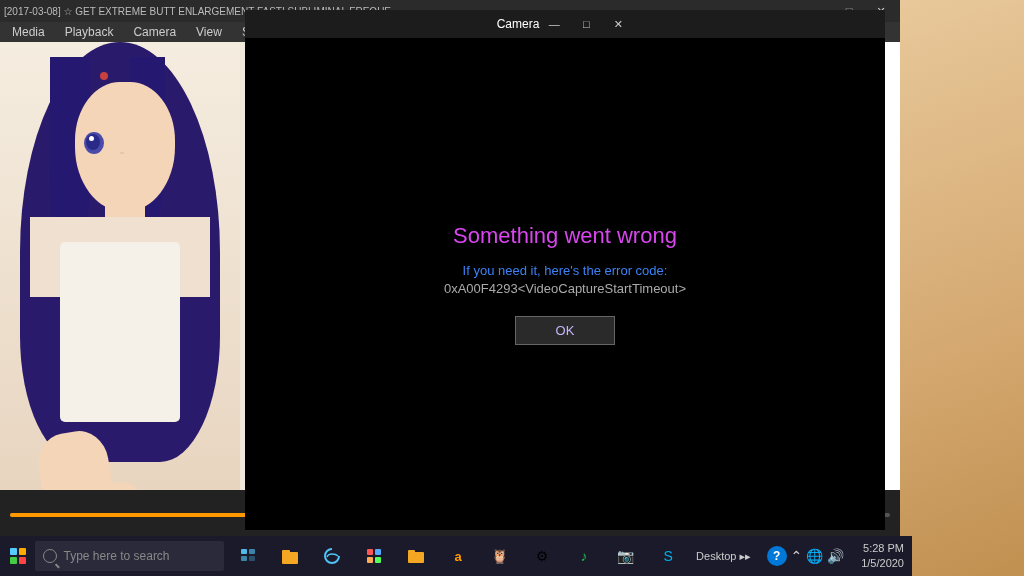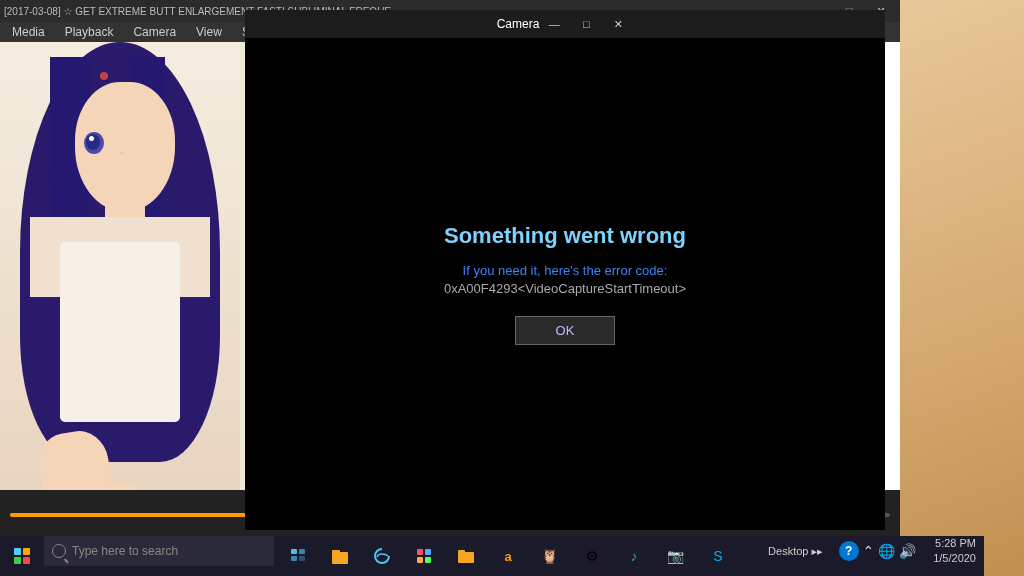--- a/index.html
+++ b/index.html
@@ -147,23 +147,23 @@
       flex: 1;
       display: flex;
       flex-direction: column;
       align-items: center;
       justify-content: center;
       background: #000;
       gap: 12px;
     }
 
     .error-title {
-      color: #7dd3fc;
+      color: #d946ef;
       font-size: 22px;
-      font-weight: 700;
+      font-weight: 400;
     }
 
     .error-subtitle {
       color: #3b82f6;
       font-size: 13px;
       text-align: center;
       line-height: 1.6;
     }
 
     .error-code {
@@ -181,25 +181,25 @@
       font-size: 13px;
       cursor: pointer;
       font-family: 'Segoe UI', sans-serif;
     }
 
     
     .taskbar {
       position: absolute;
       bottom: 0;
       left: 0;
-      width: 984px;
+      width: 912px;
       height: 40px;
       background: #1a1a2a;
       display: flex;
-      align-items: flex-start;
+      align-items: center;
       z-index: 100;
     }
 
     .taskbar-start {
       width: 44px;
       height: 40px;
       display: flex;
       align-items: center;
       justify-content: center;
       cursor: pointer;

